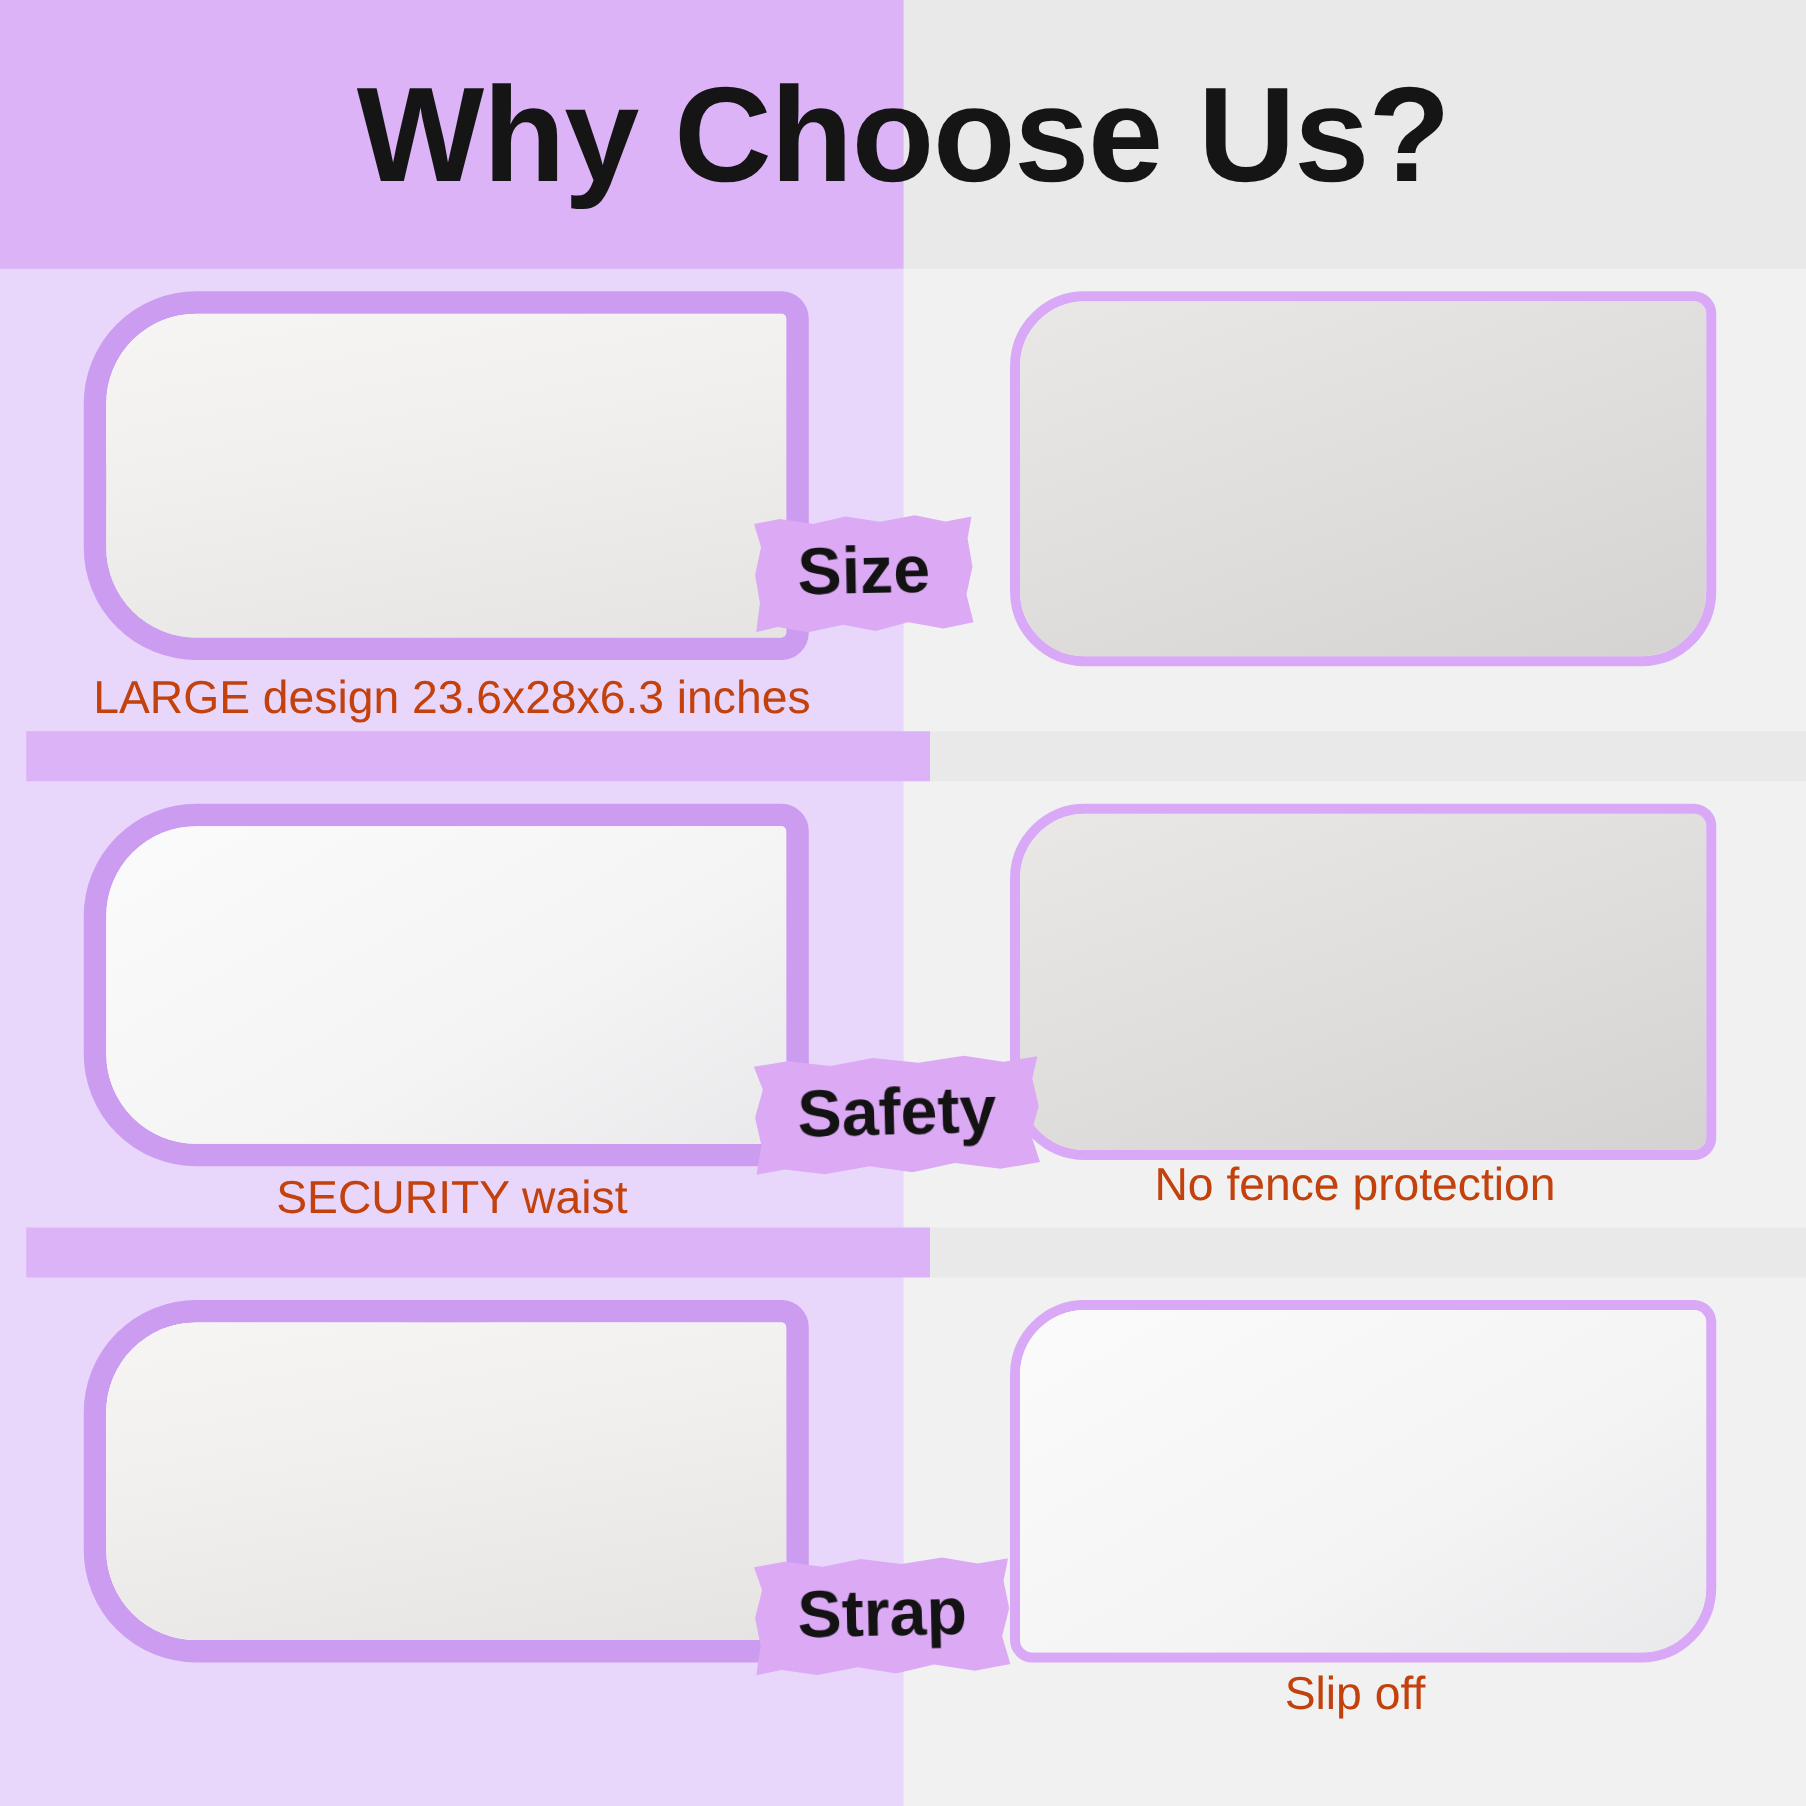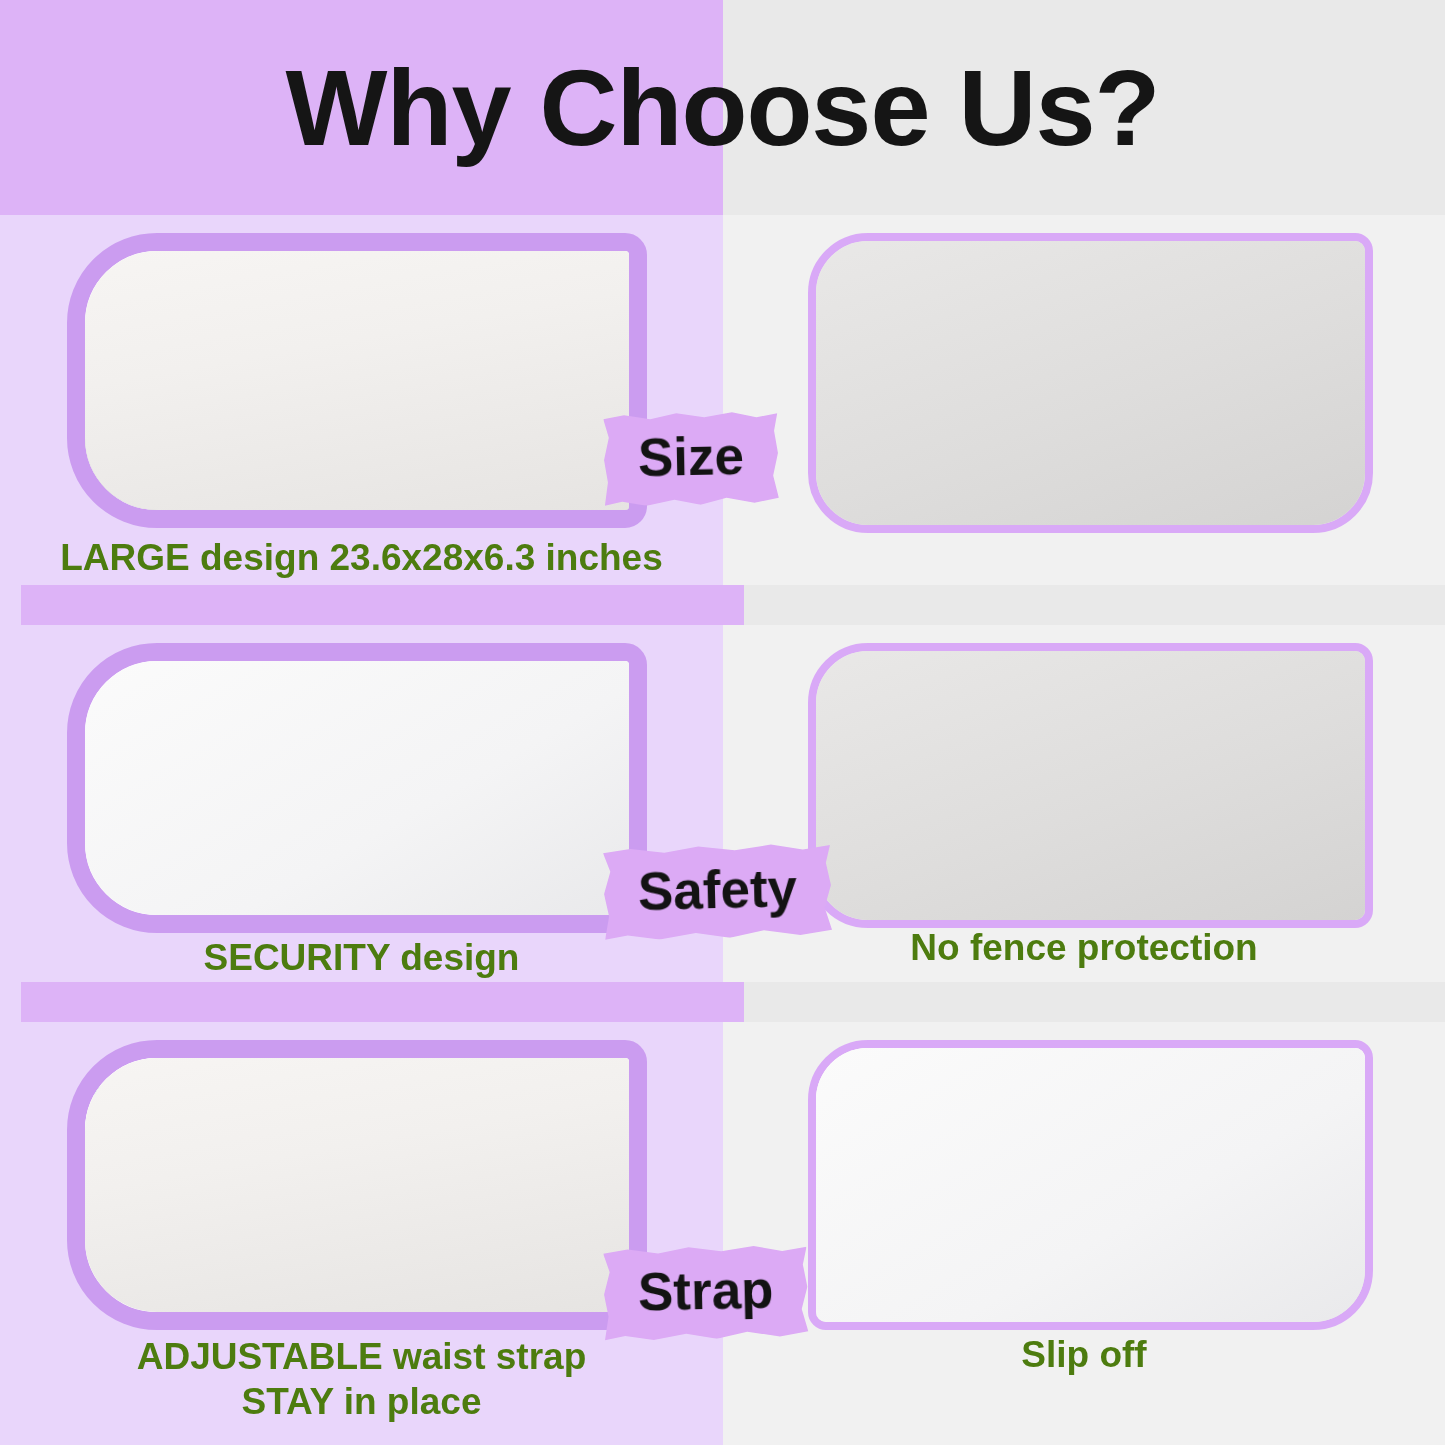--- a/index.html
+++ b/index.html
@@ -64,22 +64,22 @@
   #card-safety-left{height:290px;}
   #card-safety-right{height:285px;border-radius:60px 18px 18px 60px;}
   #card-strap-left{height:290px;}
   #card-strap-right{height:290px;border-radius:60px 18px 60px 18px;}
 
   .photo{position:absolute;left:0;top:0;width:100%;height:100%;overflow:hidden;}
 
   
   .caption{
     position:absolute;left:0;width:100%;
-    text-align:center;font-size:37px;color:#4d7c0f;
-    line-height:1.22;font-weight:bold;
+    text-align:center;font-size:37px;color:#c2410c;
+    line-height:1.22;font-weight:normal;
   }
   #cap-size-left{top:320px;}
   #cap-size-right{top:322px;}
   #cap-safety-left{top:310px;}
   #cap-safety-right{top:300px;text-align:center;}
   #cap-strap-left{top:312px;}
   #cap-strap-right{top:310px;}
 
   
   .badge{
@@ -317,21 +317,21 @@
               <path d="M158 96 q4 70 10 148"></path>
               <path d="M232 78 q0 80 2 158"></path>
               <path d="M310 72 q2 78 0 152"></path>
               <path d="M386 82 q4 72 2 136"></path>
               <path d="M452 110 q2 60 -2 104"></path>
               <path d="M46 162 q-6 40 -4 70"></path>
             </g>
           </svg>
         </div>
       </div>
-      <div class="caption" id="cap-safety-left">SECURITY design</div>
+      <div class="caption" id="cap-safety-left">SECURITY waist</div>
     </div>
 
     <div class="cell cell-right">
       <div class="card card-right" id="card-safety-right">
         <div class="photo">
           <div class="bg-grey"></div>
           <svg viewBox="0 0 549 269" width="100%" height="100%" preserveAspectRatio="none">
             <defs>
               <linearGradient id="wp2" x1="0.2" y1="0" x2="0.8" y2="1">
                 <stop offset="0" stop-color="#ffffff"></stop>
@@ -429,24 +429,20 @@
             <polygon points="160,146 510,160 512,172 160,160" fill="#e0e0e2" opacity=".5"></polygon>
 
             <rect x="136" y="118" width="128" height="76" rx="8" fill="#141414"></rect>
             <rect x="150" y="128" width="108" height="16" rx="4" fill="#2c2c2c"></rect>
             <rect x="150" y="172" width="108" height="14" rx="4" fill="#2c2c2c"></rect>
             <rect x="206" y="126" width="16" height="64" rx="3" fill="#d5d5d7"></rect>
             <rect x="226" y="126" width="6" height="64" rx="2" fill="#8e8e92"></rect>
           </svg>
         </div>
       </div>
-      <div class="caption" id="cap-strap-left">
-        <div>ADJUSTABLE waist strap</div>
-        <div>STAY in place</div>
-      </div>
     </div>
 
     <div class="cell cell-right">
       <div class="card card-right" id="card-strap-right">
         <div class="photo">
           <div class="bg-white"></div>
           <svg viewBox="0 0 549 274" width="100%" height="100%" preserveAspectRatio="none">
             <defs>
               <linearGradient id="wl" x1="0.25" y1="0" x2="0.85" y2="1">
                 <stop offset="0" stop-color="#ffffff"></stop>

